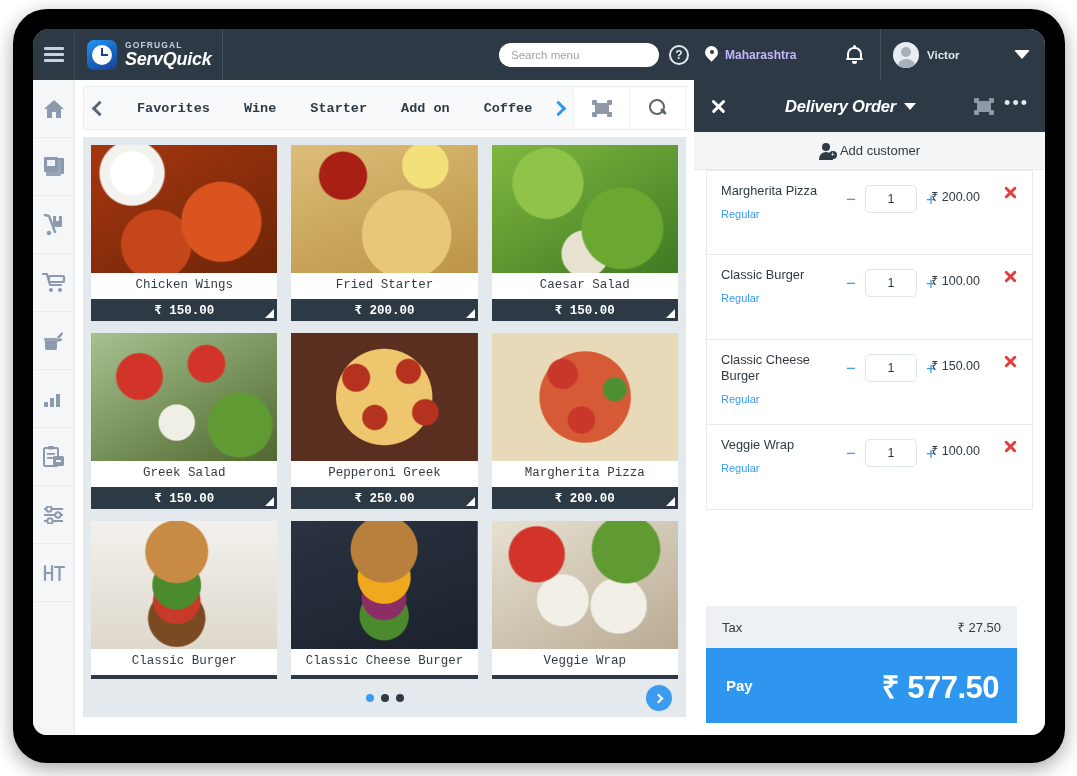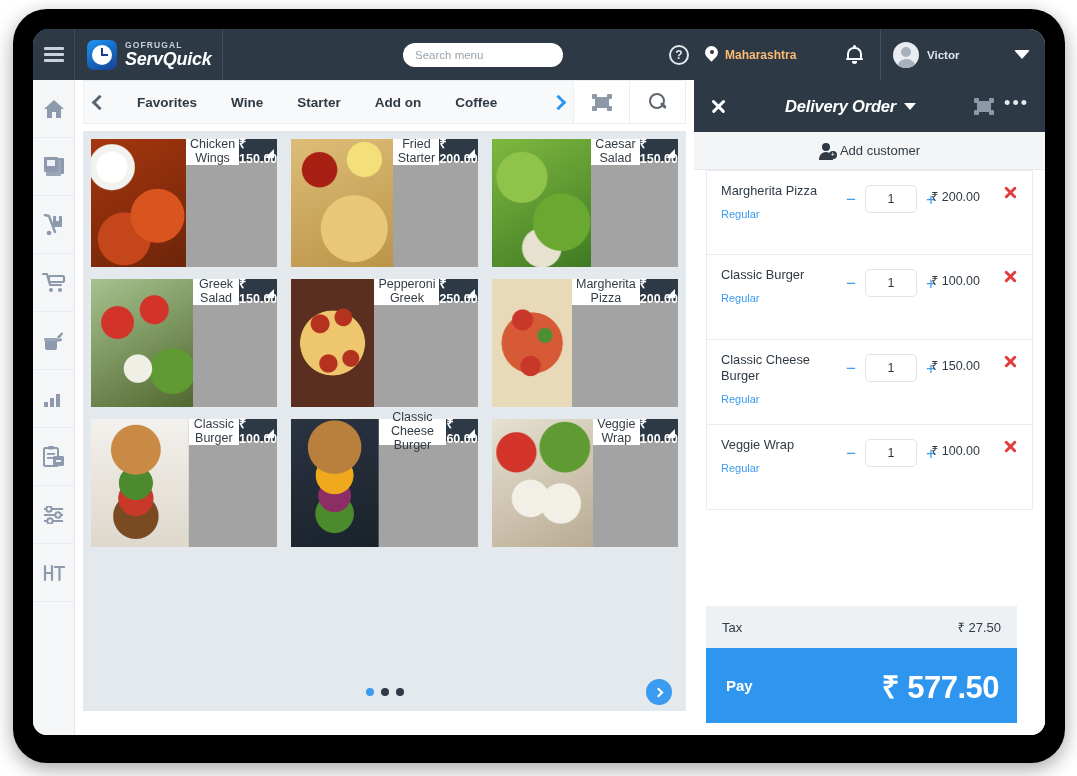--- a/index.html
+++ b/index.html
@@ -60,21 +60,21 @@
     content: ""; position: absolute; left: 9px; top: 3px;
     width: 2px; height: 8px; background: #1b3f8f;
   }
   .brand-logo .clock::after {
     content: ""; position: absolute; left: 9px; top: 9px;
     width: 7px; height: 2px; background: #1b3f8f;
   }
   .brand-text { line-height: 1; }
   .brand-top { font-size: 8.5px; letter-spacing: 1.1px; color: #c6cfd8; font-weight: 700; }
   .brand-main { font-size: 18px; font-weight: 700; font-style: italic; color: #ffffff; letter-spacing: -0.3px; }
-  #search-cell { flex: 1; justify-content: center; padding-left: 84px; }
+  #search-cell { flex: 1; justify-content: flex-end; padding-left: 84px; }
   #search-menu-input {
     width: 160px; height: 24px; border-radius: 12px; border: none;
     background: #ffffff; color: #4a545e; font-size: 11.5px;
     padding: 0 12px; outline: none; font-family: "Liberation Sans", sans-serif;
   }
   #search-menu-input::placeholder { color: #9aa4ad; }
   #help-cell { width: 40px; }
   .help-circle {
     width: 20px; height: 20px; border-radius: 50%;
     border: 2px solid #e3e8ec; color: #e3e8ec;
@@ -85,21 +85,21 @@
   .pin-icon { width: 13px; height: 18px; position: relative; }
   .pin-icon::before {
     content: ""; position: absolute; left: 0; top: 0;
     width: 13px; height: 13px; border-radius: 50% 50% 50% 0;
     transform: rotate(-45deg); background: #ffffff;
   }
   .pin-icon::after {
     content: ""; position: absolute; left: 4.5px; top: 4px;
     width: 4px; height: 4px; border-radius: 50%; background: #2d3a46;
   }
-  .tb-label { font-size: 12px; font-weight: 700; color: #fdba74; }
+  .tb-label { font-size: 12px; font-weight: 700; color: #c4b5fd; }
   #counter-cell {
     width: 136px; gap: 9px;
     border-left: 1px solid #44525f; border-right: 1px solid #44525f;
   }
   .monitor-icon { width: 21px; height: 17px; position: relative; }
   .monitor-icon .scr {
     position: absolute; left: 2px; top: 0; width: 17px; height: 11px;
     border: 2px solid #ffffff; border-radius: 2px;
   }
   .monitor-icon .base {
@@ -145,21 +145,22 @@
   .rail-item {
     height: 58px; display: flex; align-items: center; justify-content: center;
     border-bottom: 1px solid #e8ecf0; cursor: pointer;
   }
   .rail-item svg { display: block; }
 
   
   #main {
     position: absolute; left: 42px; top: 51px;
     width: 619px; height: 655px; background: #ffffff;
-    padding: 0 8px 0 8px;
+    padding: 6px 8px 0 8px;
+    font-family: Liberation Mono, monospace;
   }
   #cat-bar {
     height: 44px; display: flex; align-items: stretch;
     background: #f7f9fa; border: 1px solid #eceff2;
   }
   #cat-scroll {
     flex: 1; display: flex; align-items: center; gap: 0px;
     padding: 0 6px; overflow: hidden;
   }
   .cat-arrow {
@@ -193,21 +194,21 @@
   }
 
   #grid-wrap {
     margin-top: 7px; background: #e4e9ee; padding: 8px 8px 0 8px;
     height: 580px; position: relative;
   }
   #grid {
     display: grid; grid-template-columns: repeat(3, 1fr);
     gap: 12px 14px;
   }
-  .card { background: #a3a3a3; display: flex; flex-direction: row; }
+  .card { background: #fca5a5; display: flex; flex-direction: column; }
   .card-img { height: 128px; width: 100%; background-size: cover; background-position: center; }
   .card-name {
     height: 26px; display: flex; align-items: center; justify-content: center;
     font-size: 12.5px; color: #333c45; background: #ffffff; text-align: center;
     padding: 0 4px; line-height: 1.1;
   }
   .card-price {
     height: 22px; background: #2d3a46; color: #ffffff;
     display: flex; align-items: center; justify-content: center;
     font-size: 12.5px; font-weight: 700; position: relative;

